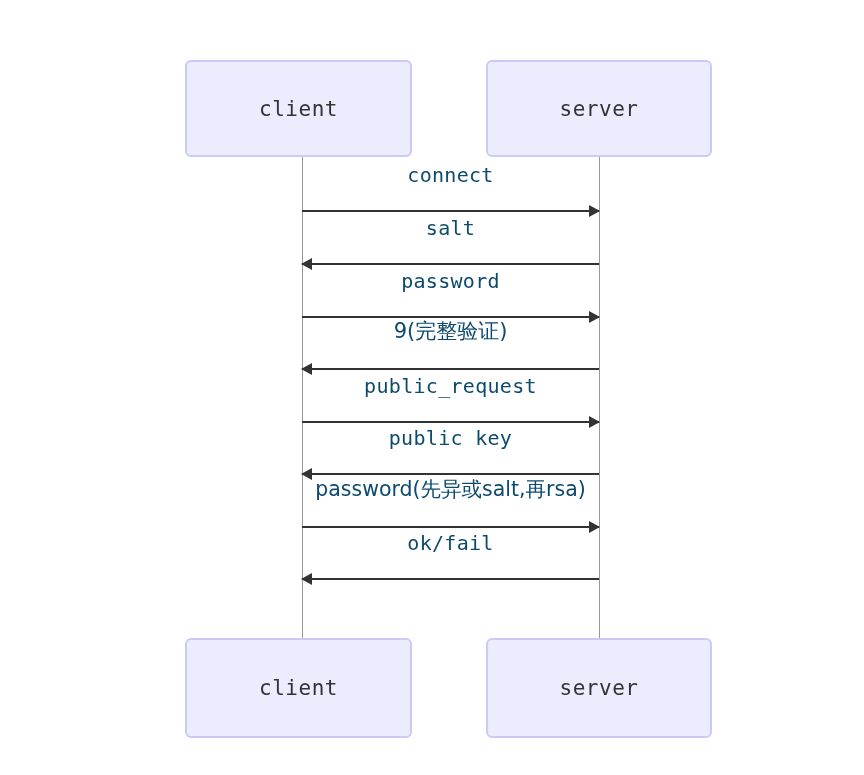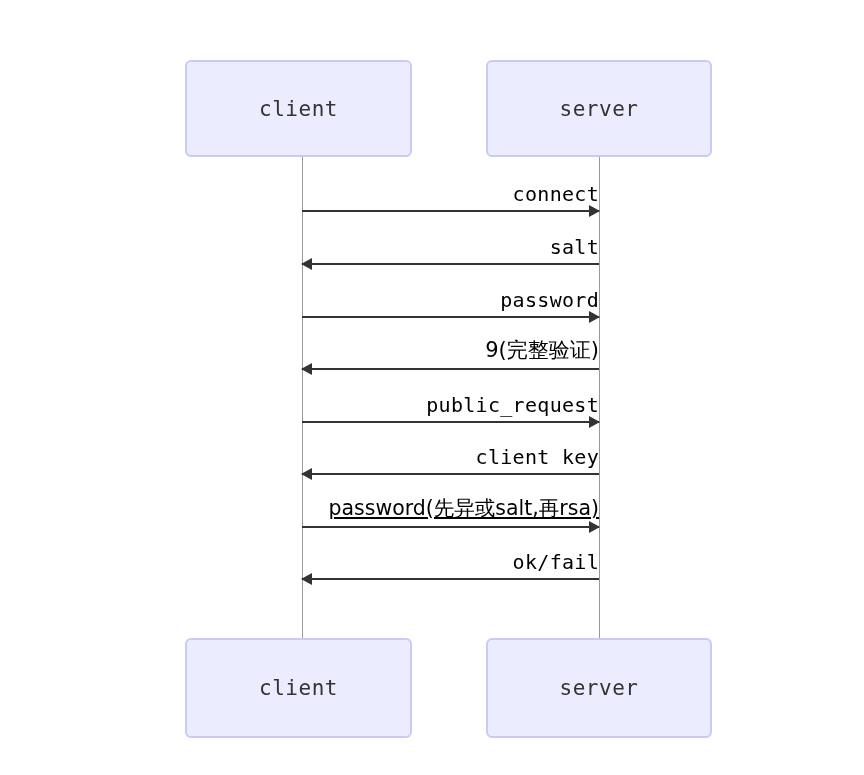--- a/index.html
+++ b/index.html
@@ -72,36 +72,35 @@
     border-left: 11px solid #333333;
   }
   .msg-head.left {
     left: -1px;
     border-right: 11px solid #333333;
   }
   .msg-label {
     position: absolute;
     left: 0;
     width: 100%;
-    bottom: 4px;
-    text-align: right;
+    bottom: 23px;
+    text-align: center;
     font-family: "DejaVu Sans Mono", "Liberation Mono", monospace;
     font-size: 20px;
-    color: #000000;
+    color: #0c4a6e;
     white-space: nowrap;
     letter-spacing: 0.3px;
   }
   .msg-label.cjk {
     font-family: "DejaVu Sans", "Liberation Sans", sans-serif;
     font-size: 21px;
     letter-spacing: 0;
   }
   .msg-label.wide {
     font-size: 20.5px;
-    text-decoration: underline;
   }
 </style>
 </head>
 <body>
 
 <div id="canvas">
 
   <div class="lifeline" style="left:302px; top:157px; height:481px;"></div>
   <div class="lifeline" style="left:599px; top:157px; height:481px;"></div>
 
@@ -136,21 +135,21 @@
     <div class="msg-head left"></div>
   </div>
 
   <div class="message" style="left:302px; top:421px; width:297px;">
     <div class="msg-label">public_request</div>
     <div class="msg-line"></div>
     <div class="msg-head right"></div>
   </div>
 
   <div class="message" style="left:302px; top:473px; width:297px;">
-    <div class="msg-label">client key</div>
+    <div class="msg-label">public key</div>
     <div class="msg-line"></div>
     <div class="msg-head left"></div>
   </div>
 
   <div class="message" style="left:302px; top:526px; width:297px;">
     <div class="msg-label cjk wide">password(先异或salt,再rsa)</div>
     <div class="msg-line"></div>
     <div class="msg-head right"></div>
   </div>
 

